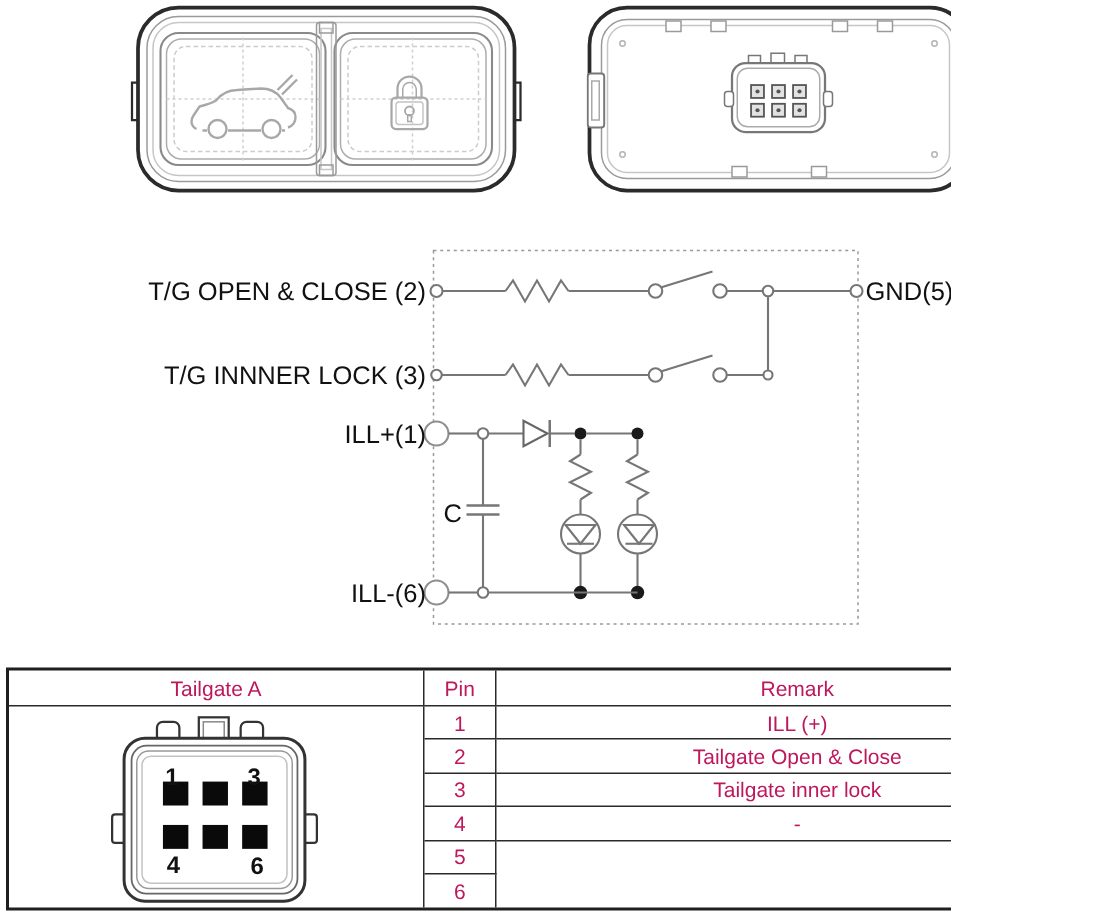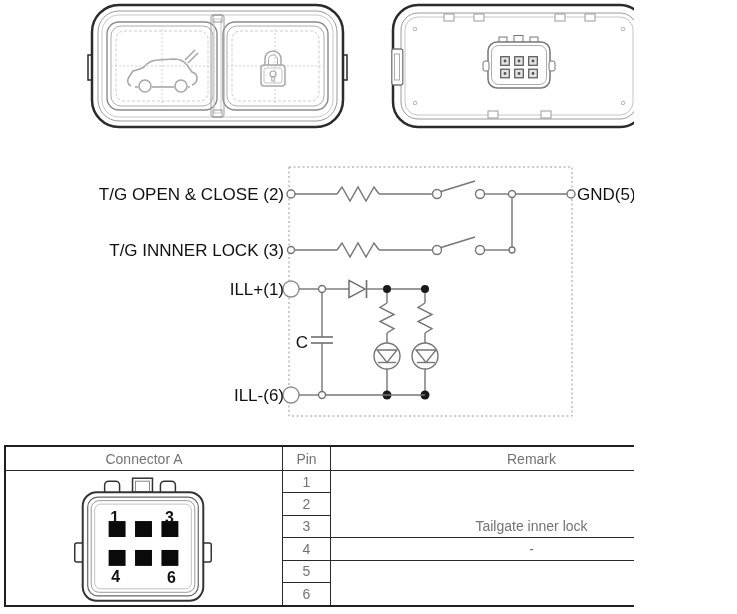--- a/index.html
+++ b/index.html
@@ -1,18 +1,18 @@
 <!DOCTYPE html>
 <html><head>
 <meta charset="utf-8">
 <style>
   html,body{margin:0;padding:0;background:#fff;}
   .page{
     position:relative;width:634px;height:614px;background:#ffffff;
-    font-family:"Liberation Sans",sans-serif;color:#737373;overflow:hidden;
+    font-family:"Liberation Sans",sans-serif;color:#be185d;overflow:hidden;
   }
   .abs{position:absolute;}
   svg text{font-family:"Liberation Sans",sans-serif;fill:#111;}
   
   .pin-table{
     position:absolute;left:4px;top:445px;width:726px;
     border:2px solid #1f1f1f;background:#fff;
     display:grid;grid-template-columns:277px 48px 1fr;
     grid-template-rows:24px repeat(6,22.4px);
     font-size:14px;
@@ -207,21 +207,21 @@
 
     <text x="199" y="42" text-anchor="end" font-size="17">T/G OPEN &amp; CLOSE (2)</text>
     <text x="199" y="98" text-anchor="end" font-size="17">T/G INNNER LOCK (3)</text>
     <text x="199" y="137" text-anchor="end" font-size="17">ILL+(1)</text>
     <text x="199" y="243" text-anchor="end" font-size="17">ILL-(6)</text>
     <text x="492" y="42" font-size="17">GND(5)</text>
     <text x="223" y="190" text-anchor="end" font-size="17">C</text>
   </svg>
 
   <div class="pin-table">
-    <div class="cell th colsep">Connector A</div>
+    <div class="cell th colsep">Tailgate A</div>
     <div class="cell th colsep">Pin</div>
     <div class="cell th">Remark</div>
 
     <div class="connector-cell">
       <svg width="277" height="135" viewBox="0 0 277 135">
         <g fill="none">
           <path d="M99,21 v-7 a4,4 0 0 1 4,-4 h7 a4,4 0 0 1 4,4 v7" stroke="#333" stroke-width="1.5"></path>
           <path d="M155,21 v-7 a4,4 0 0 1 4,-4 h7 a4,4 0 0 1 4,4 v7" stroke="#333" stroke-width="1.5"></path>
           <rect x="127" y="7" width="20" height="14" stroke="#333" stroke-width="1.5"></rect>
           <rect x="130" y="10" width="14" height="11" stroke="#888" stroke-width="1"></rect>
@@ -241,21 +241,23 @@
           </g>
           <text x="109" y="52" text-anchor="middle" font-size="16" font-weight="bold">1</text>
           <text x="164" y="52" text-anchor="middle" font-size="16" font-weight="bold">3</text>
           <text x="110" y="111" text-anchor="middle" font-size="16" font-weight="bold">4</text>
           <text x="166" y="112" text-anchor="middle" font-size="16" font-weight="bold">6</text>
         </g>
       </svg>
     </div>
 
     <div class="cell colsep rowsep" style="grid-column:2;grid-row:2">1</div>
+    <div class="cell rowsep" style="grid-column:3;grid-row:2">ILL (+)</div>
     <div class="cell colsep rowsep" style="grid-column:2;grid-row:3">2</div>
+    <div class="cell rowsep" style="grid-column:3;grid-row:3">Tailgate Open &amp; Close</div>
     <div class="cell colsep rowsep" style="grid-column:2;grid-row:4">3</div>
     <div class="cell rowsep" style="grid-column:3;grid-row:4">Tailgate inner lock</div>
     <div class="cell colsep rowsep" style="grid-column:2;grid-row:5">4</div>
     <div class="cell rowsep" style="grid-column:3;grid-row:5">-</div>
     <div class="cell colsep rowsep" style="grid-column:2;grid-row:6">5</div>
     <div class="cell colsep" style="grid-column:2;grid-row:7">6</div>
   </div>
 
 </div>
 

